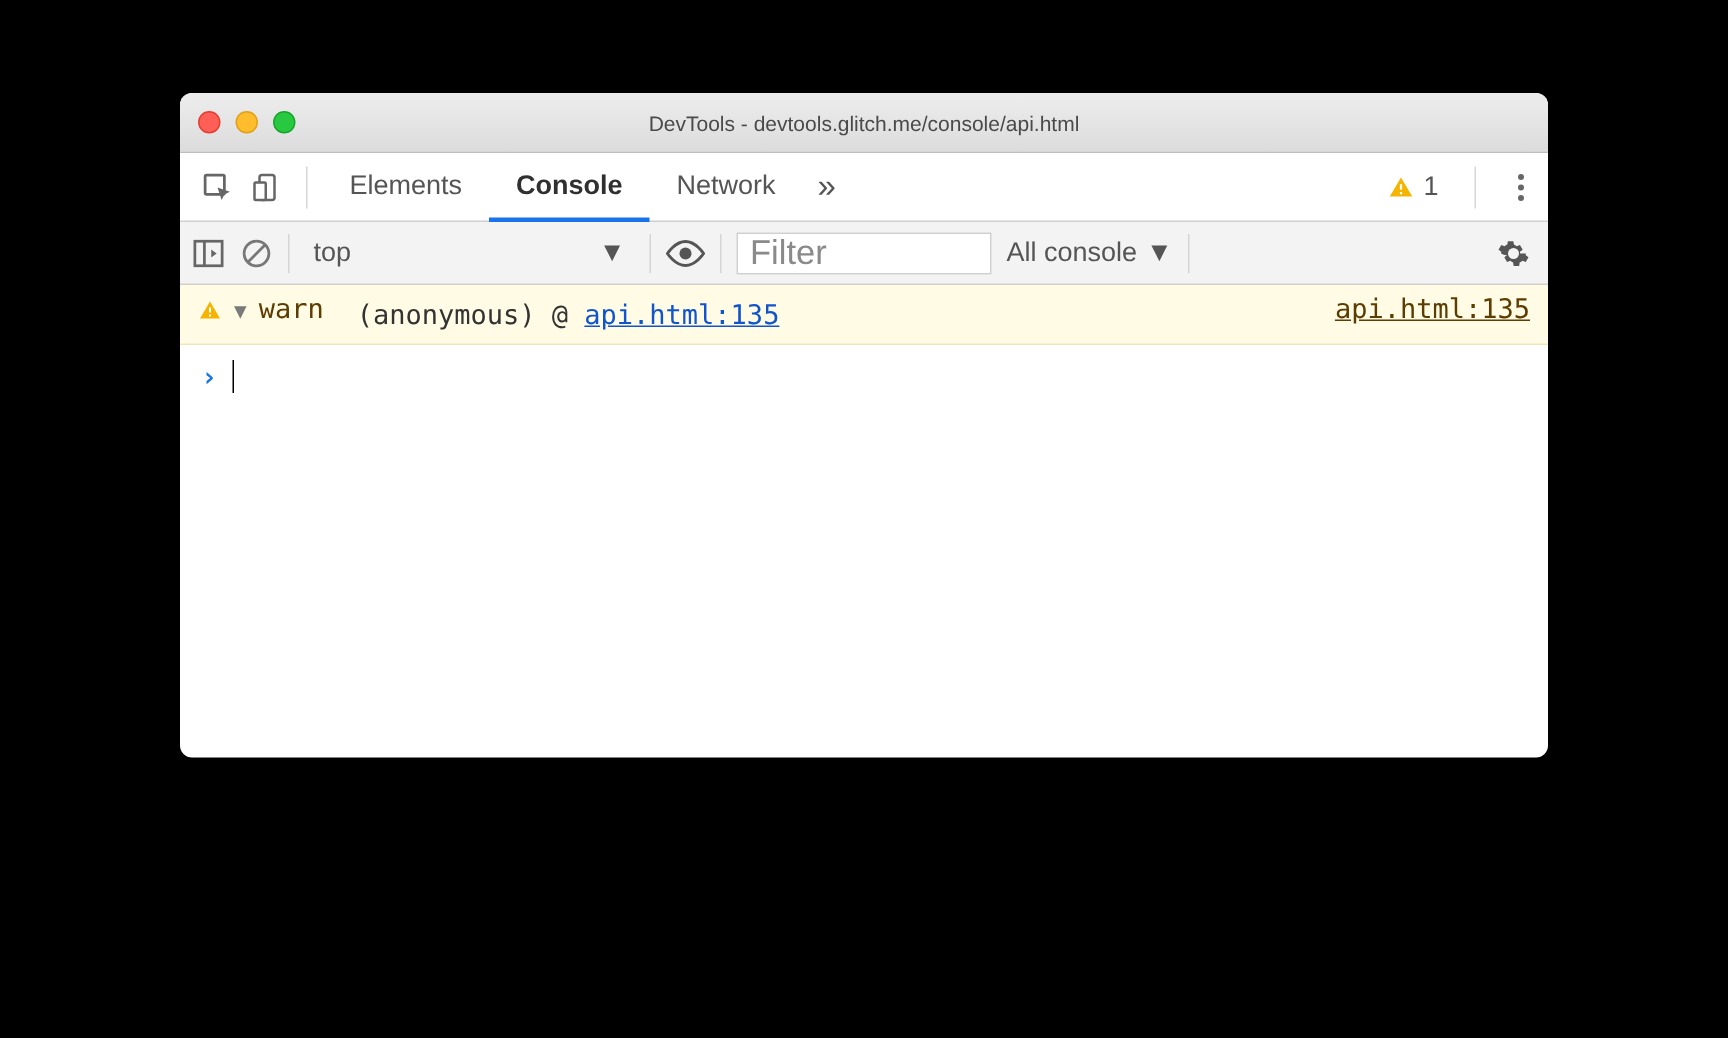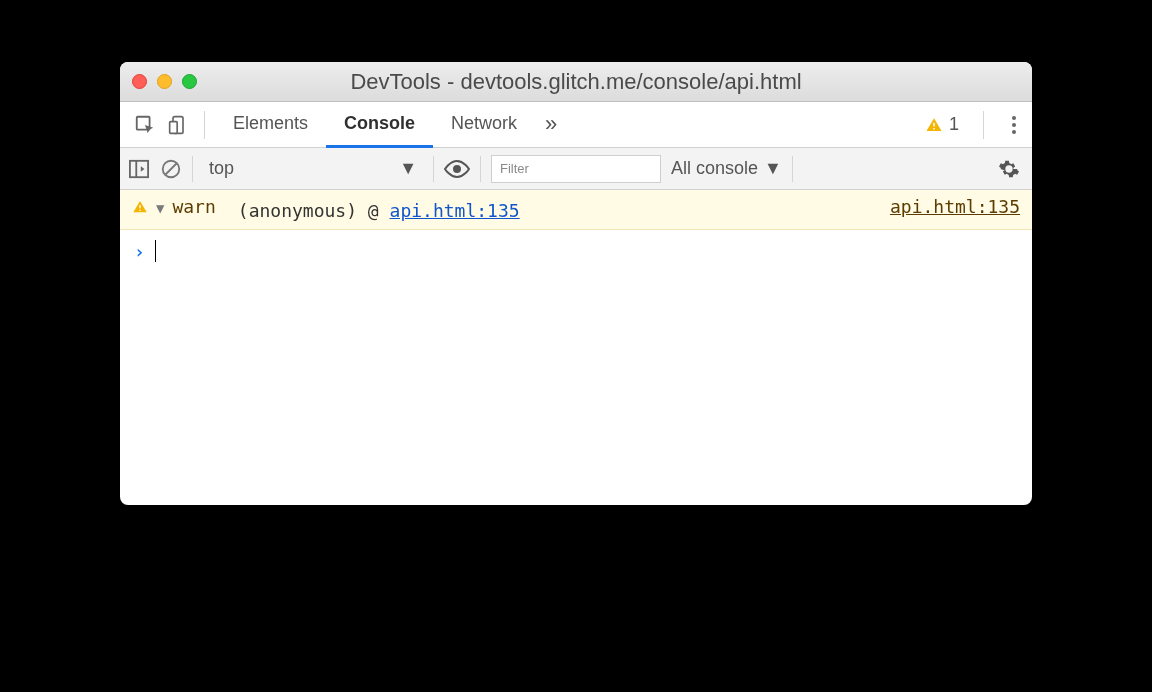--- a/index.html
+++ b/index.html
@@ -38,21 +38,21 @@
     margin-left: 12px;
   }
   .traffic .dot {
     width: 15px; height: 15px; border-radius: 50%;
   }
   .dot.red { background:#ff5f57; border:1px solid #e33e32;}
   .dot.yellow { background:#ffbd2e; border:1px solid #e1a116;}
   .dot.green { background:#28c940; border:1px solid #17a62b;}
   .titlebar-title {
     position:absolute; left:0; right:0; text-align:center;
-    font-size: 22px; color:#4a4a4a; font-weight: 400;
+    font-size: 14px; color:#4a4a4a; font-weight: 400;
     pointer-events:none;
   }
 
   
   .tabs-row {
     height: 46px;
     border-bottom: 1px solid #d0d0d0;
     display:flex; align-items:center;
     padding: 0 6px;
     font-size: 18px;
@@ -85,21 +85,21 @@
   }
   .toolbar .sep { width:1px; height:26px; background:#d5d5d5;}
   .context-select {
     display:flex; align-items:center; gap:12px;
     min-width: 220px; justify-content:space-between;
     padding: 2px 6px;
   }
   .filter-input {
     border:1px solid #cfcfcf; background:#fff;
     height:28px; width:170px; padding:0 8px;
-    font-size:13px; color:#ec4899;
+    font-size:23px; color:#ec4899;
   }
   .filter-input::placeholder{color:#8a8a8a;}
   .levels { display:flex; align-items:center; gap:6px;}
   .gear { margin-left:auto; margin-right:4px;}
 
   
   .console {
     flex:1; overflow:auto;
     font-family: Menlo, Consolas, monospace;
     font-size: 18px;

